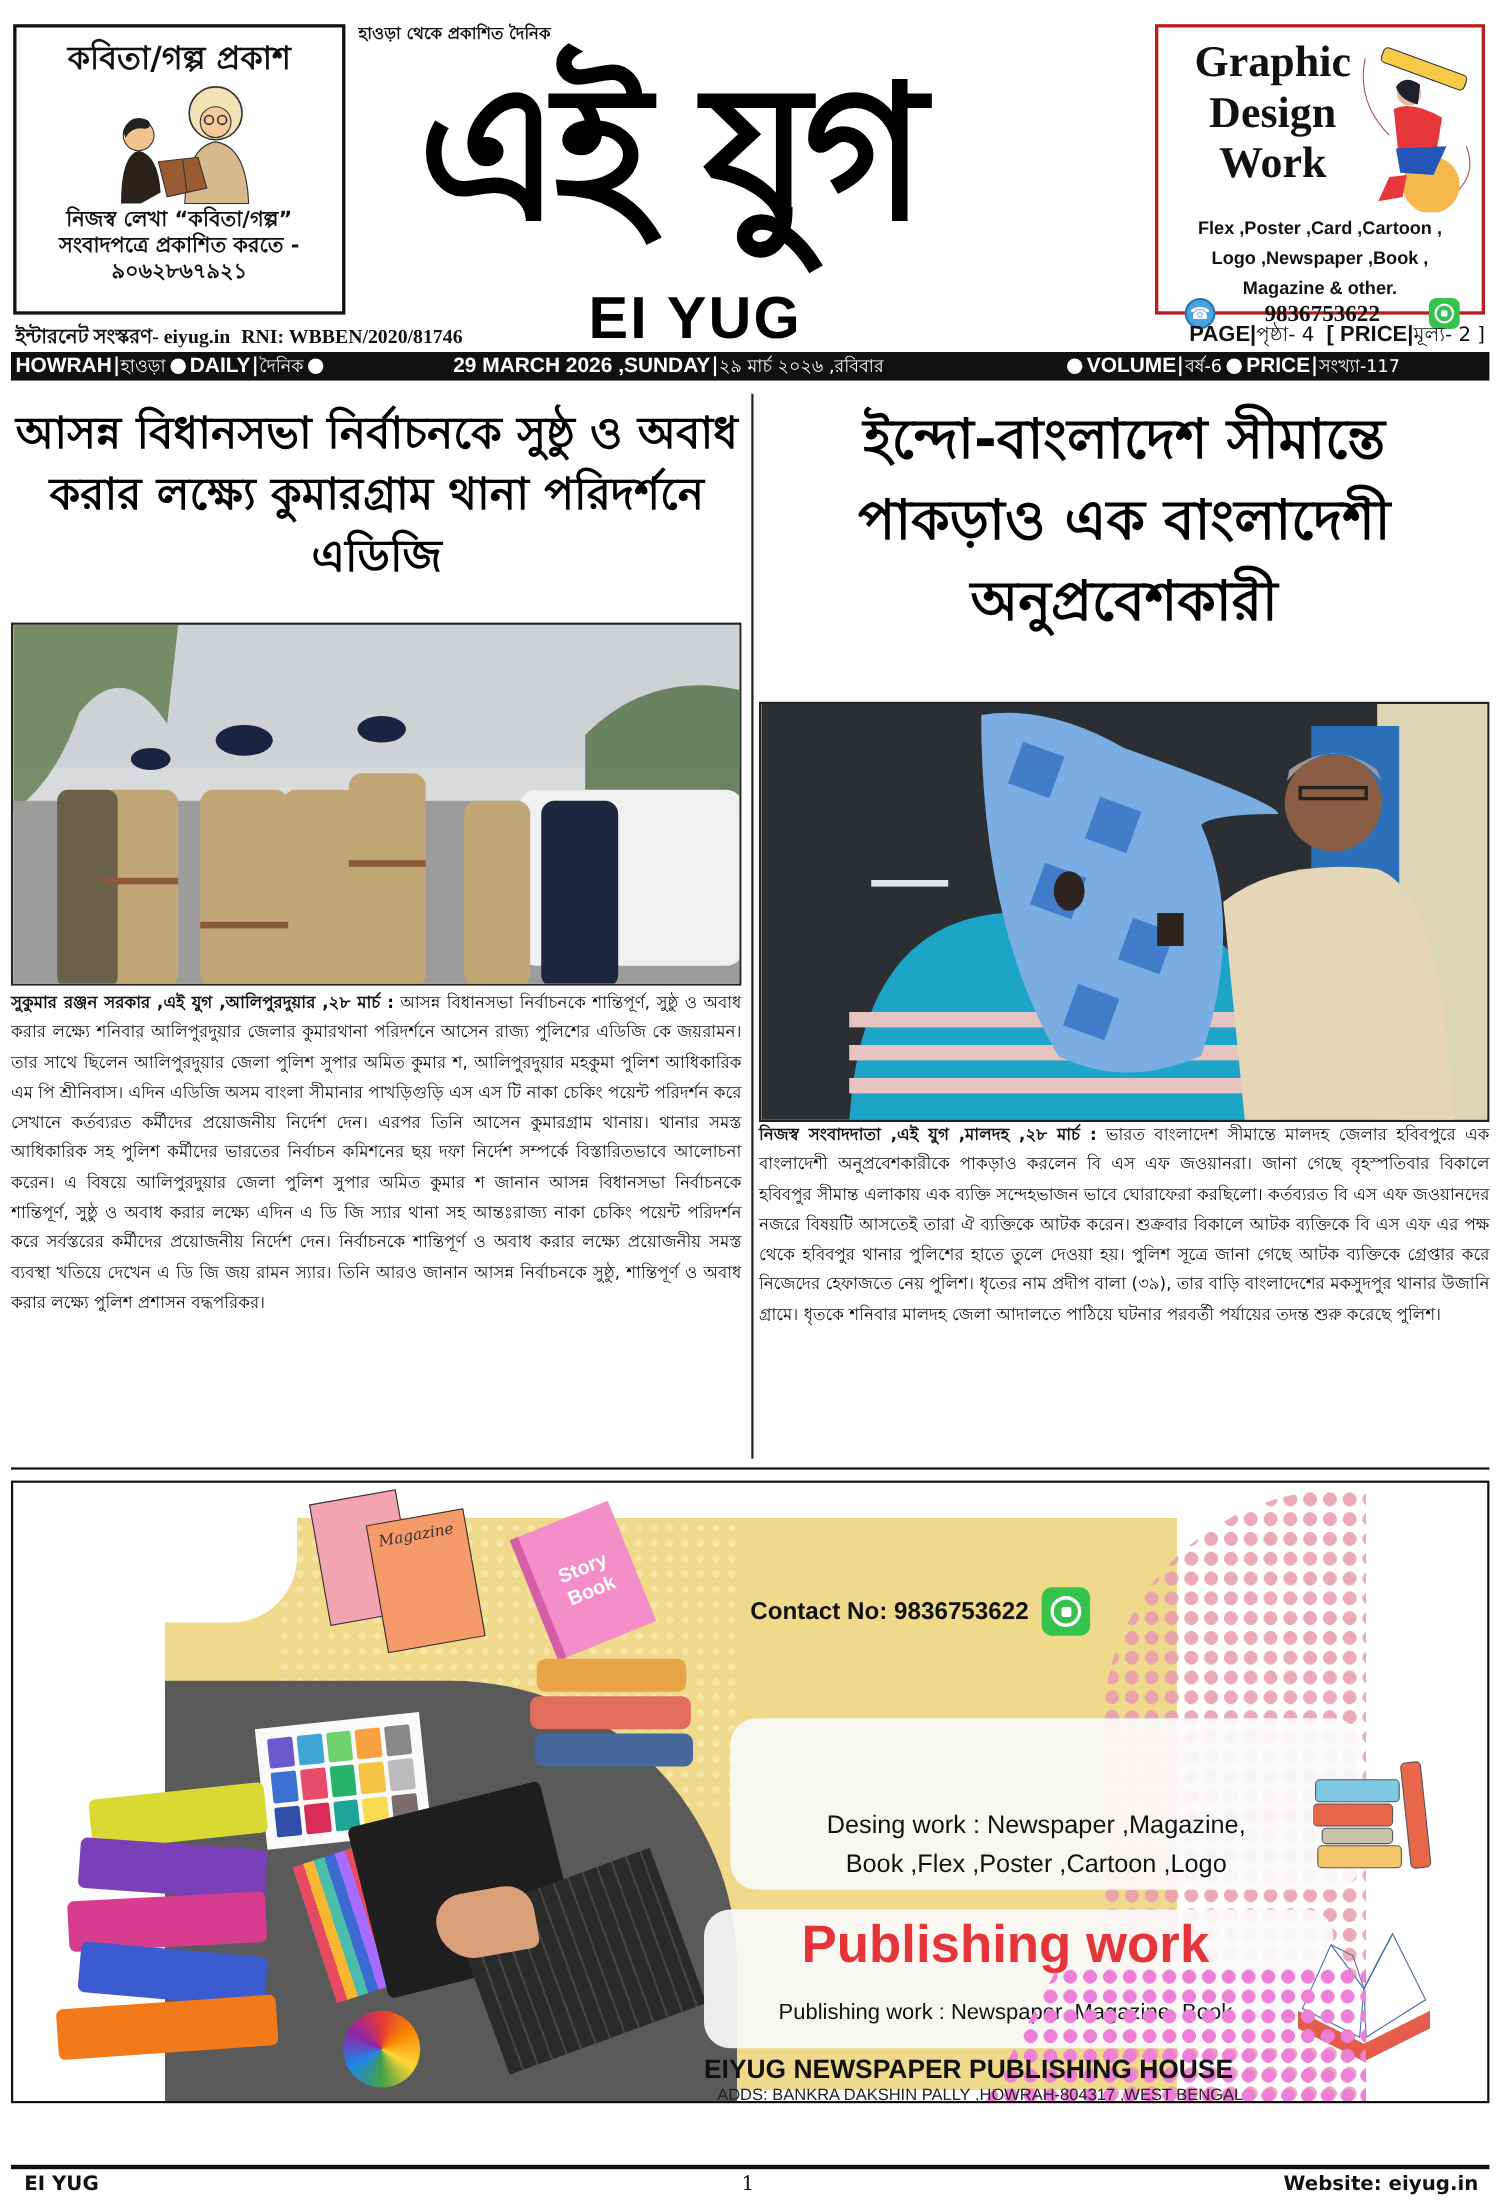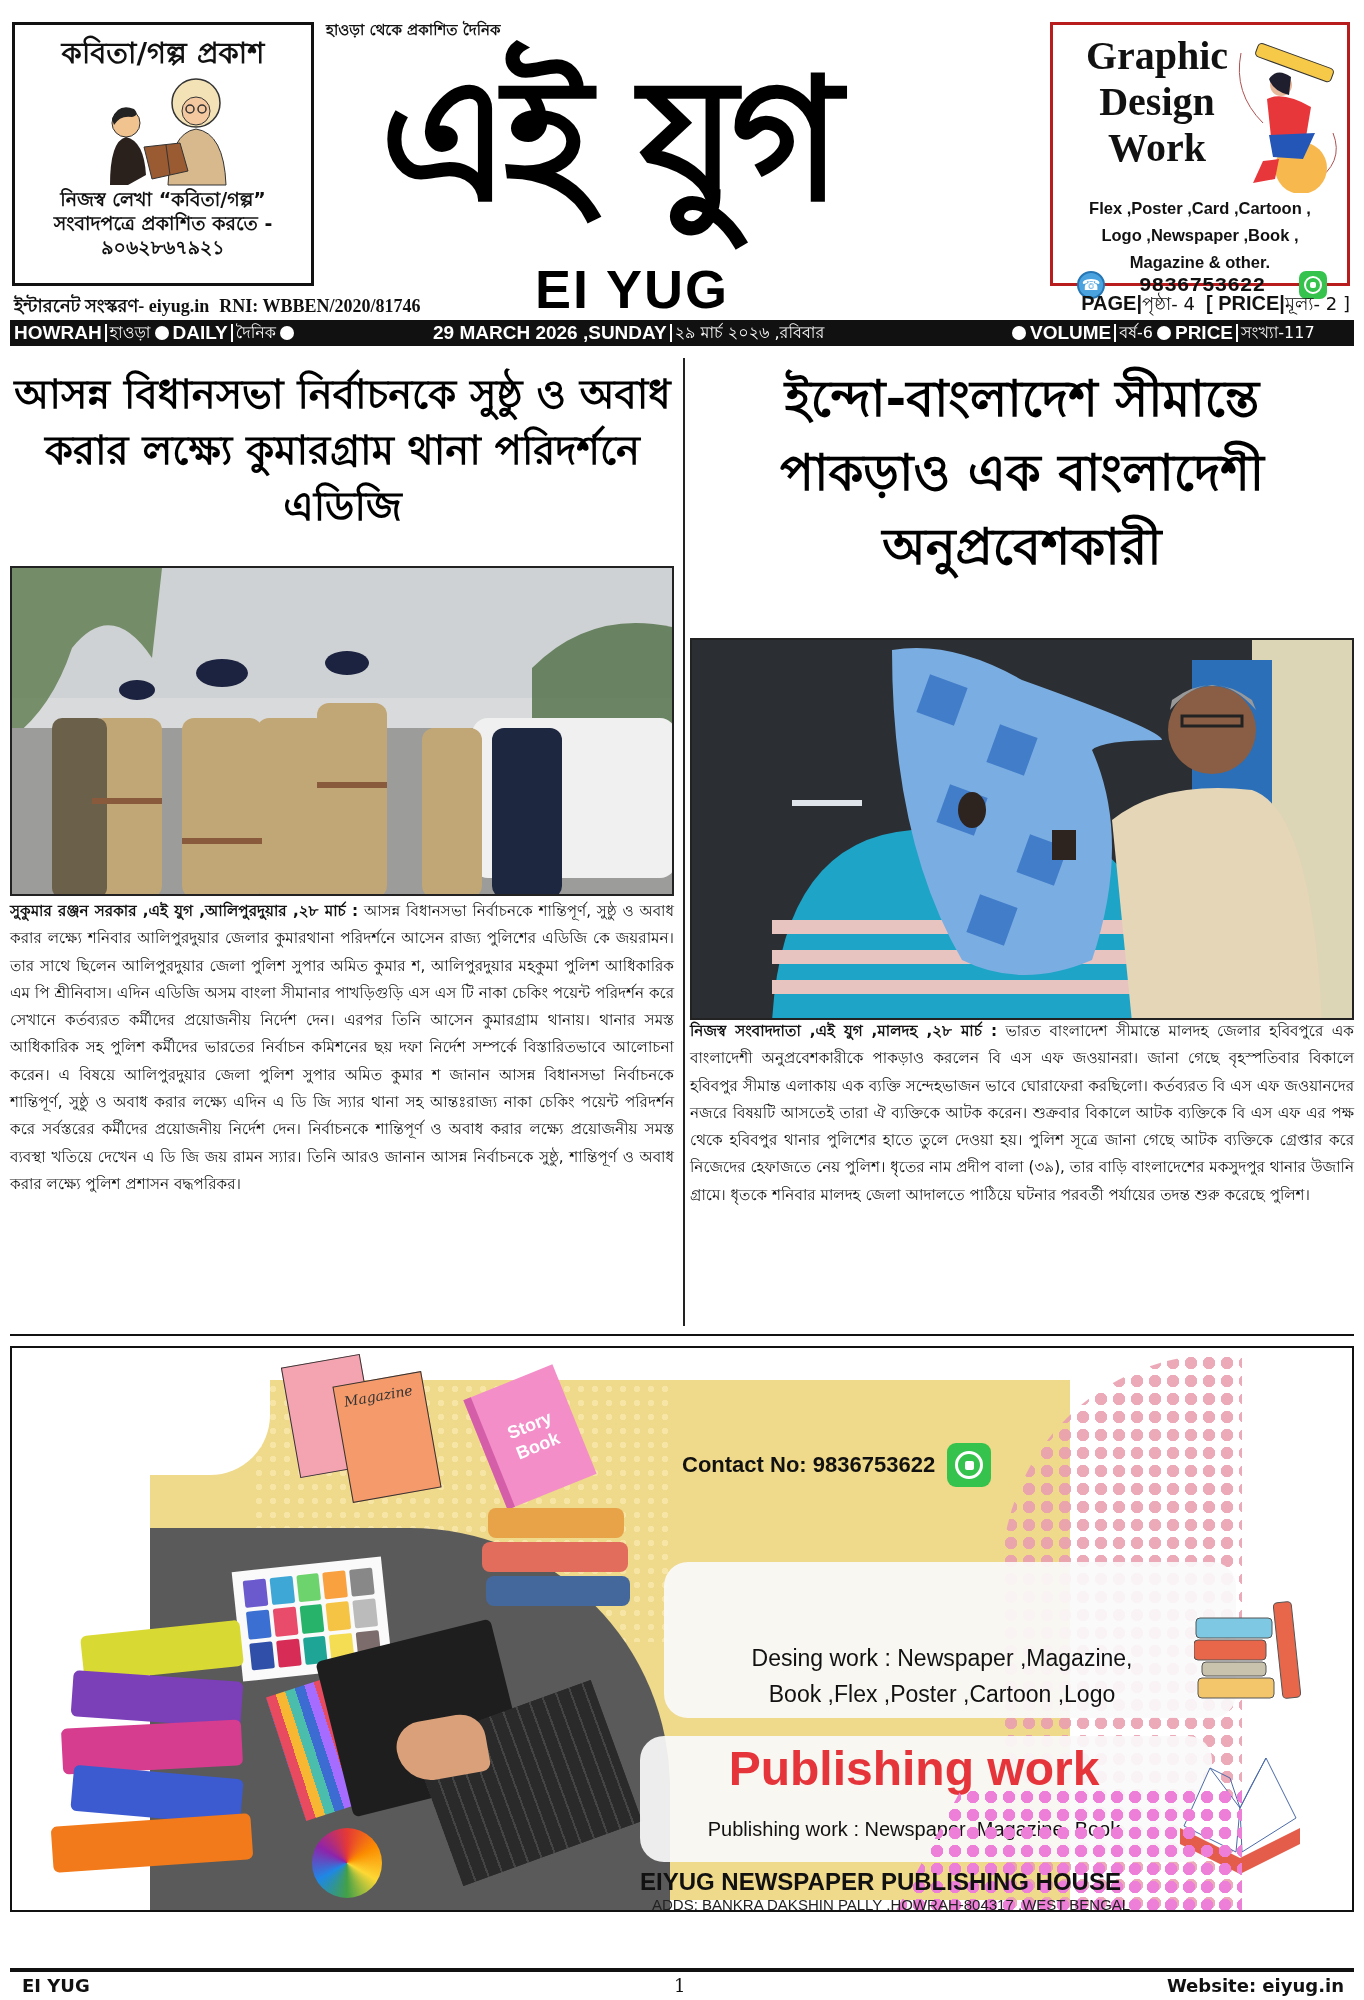--- a/index.html
+++ b/index.html
@@ -44,21 +44,21 @@
   }
   .ad-right .figure { position: absolute; left: 180px; top: 8px; width: 112px; height: 160px; }
   .ad-right .services {
     position: absolute; left: 4px; top: 170px; width: 286px; text-align: center;
     font-family: "Liberation Sans", sans-serif; font-weight: bold; font-size: 16.5px; line-height: 27px;
   }
   .ad-right .contact-row {
     position: absolute; left: 24px; top: 245px; width: 250px; height: 30px;
     display: flex; align-items: center; justify-content: space-between;
   }
-  .ad-right .num { font-family: Liberation Mono, monospace; font-weight: bold; font-size: 21px; }
+  .ad-right .num { font-family: Liberation Serif, serif; font-weight: bold; font-size: 21px; }
   .icon-phone {
     width: 28px; height: 28px; border-radius: 50%; background: #4aa3df; border: 2px solid #2576b5;
     display: flex; align-items: center; justify-content: center; color: #fff; font-size: 15px;
   }
   .icon-wa {
     width: 28px; height: 28px; border-radius: 7px; background: #35c24d;
     display: flex; align-items: center; justify-content: center;
   }
   .icon-wa .bubble { width: 18px; height: 18px; border-radius: 50%; border: 2px solid #fff; position: relative; }
   .icon-wa .bubble::after {
@@ -68,21 +68,21 @@
   .page-price {
     position: absolute; right: 14px; top: 290px; font-family: "Liberation Sans", sans-serif;
     font-size: 20px; font-weight: bold; white-space: nowrap;
   }
   .page-price .bn { font-family: "DejaVu Sans", sans-serif; font-weight: normal; font-size: 18px; }
 
   
   .dateline {
     position: absolute; left: 10px; top: 320px; width: 1344px; height: 26px; background: #111; color: #fff;
     display: flex; align-items: center; font-family: "Liberation Sans", sans-serif; font-weight: bold;
-    font-size: 19px; white-space: nowrap; padding: 0 4px; gap: 21px;
+    font-size: 19px; white-space: nowrap; padding: 0 4px;
   }
   .dateline .sep { display: inline-block; width: 2px; height: 18px; background: #fff; margin: 0 3px; vertical-align: middle; }
   .dateline .dot { display: inline-block; width: 14px; height: 14px; border-radius: 50%; background: #fff; margin: 0 4px; vertical-align: middle; }
   .dateline .bn { font-family: "DejaVu Sans", sans-serif; font-weight: normal; font-size: 16px; }
   .dateline .grp { display: flex; align-items: center; }
 
   
   .col-divider { position: absolute; left: 683px; top: 358px; width: 2px; height: 968px; background: #222; }
 
   .headline {

